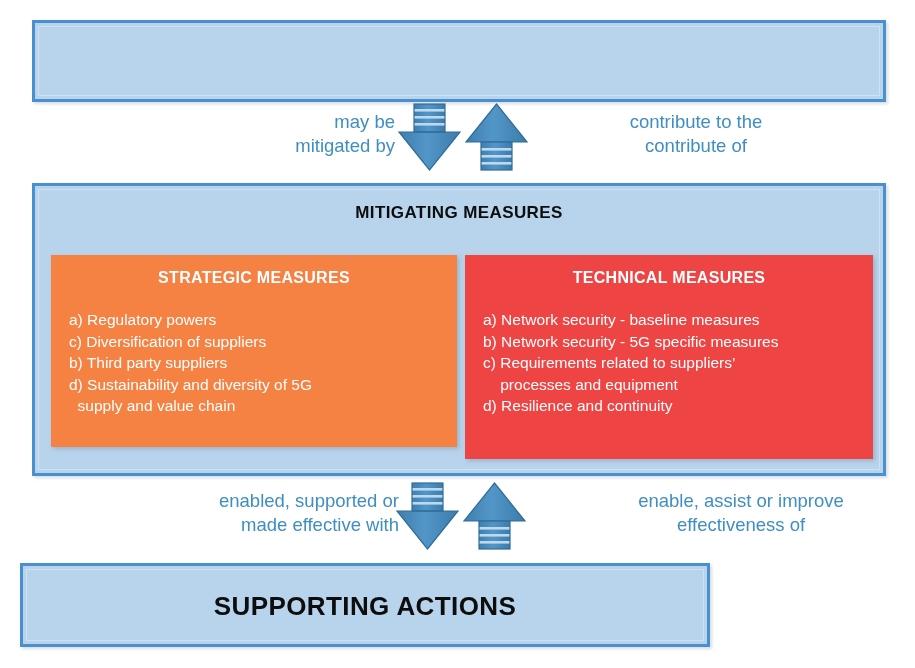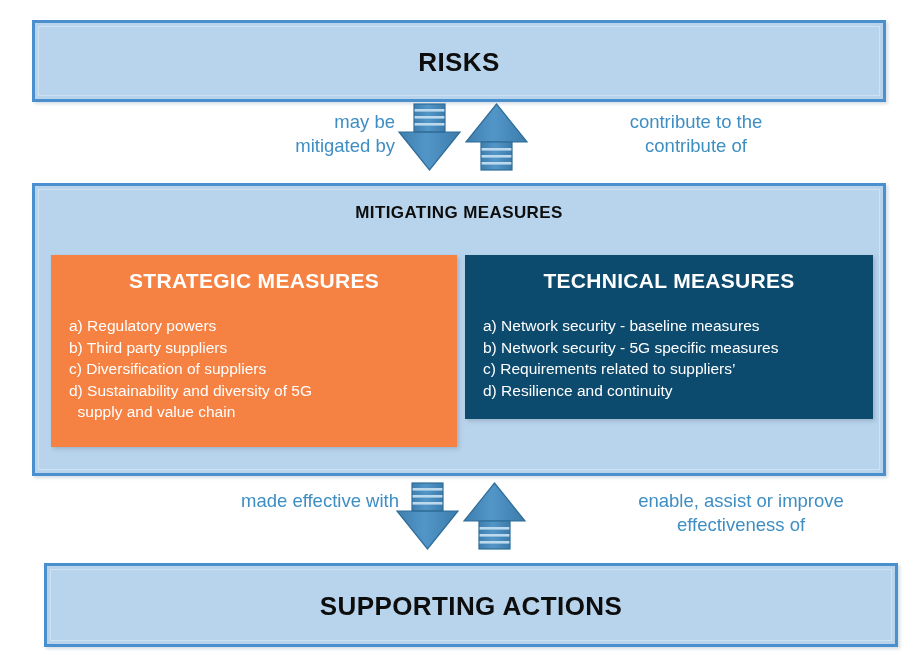--- a/index.html
+++ b/index.html
@@ -44,23 +44,23 @@
     width: 854px;
     height: 82px;
   }
   #mitigating-panel {
     left: 32px;
     top: 183px;
     width: 854px;
     height: 293px;
   }
   #supporting-panel {
-    left: 44px;
+    left: 20px;
     top: 563px;
-    width: 854px;
+    width: 690px;
     height: 84px;
   }
 
   
   .panel-title {
     position: absolute;
     left: 0;
     right: 0;
     text-align: center;
     color: #0d0d0d;
@@ -84,27 +84,27 @@
     left: 16px;
     top: 69px;
     width: 406px;
     height: 192px;
     background: #f58142;
   }
   #technical-card {
     left: 430px;
     top: 69px;
     width: 408px;
-    height: 164px;
-    background: #0c4a6e;
+    height: 204px;
+    background: #ef4444;
   }
   .card-title {
     text-align: center;
     font-weight: bold;
-    font-size: 21px;
+    font-size: 16px;
     color: #ffffff;
     letter-spacing: 0.3px;
     margin-top: 14px;
   }
   .card-list {
     margin: 14px;
     padding: 0;
     list-style: none;
     margin-top: 22px;
   }
@@ -157,21 +157,20 @@
   #arrow-group-bottom .arrow-down { left: 394px; }
   #arrow-group-bottom .arrow-up { left: 461px; }
 </style>
 </head>
 <body>
 
 <div id="canvas">
 
   <div class="panel" id="risks-panel">
     <div class="inner-hairline"></div>
-    <div class="panel-title">RISKS</div>
   </div>
 
   <div class="arrow-group" id="arrow-group-top">
 
     <div class="arrow-label left">
       <div>may be</div>
       <div>mitigated by</div>
     </div>
 
     <svg class="arrow-svg arrow-down" width="70" height="72" viewBox="0 0 70 72">
@@ -221,41 +220,43 @@
   </div>
 
   <div class="panel" id="mitigating-panel">
     <div class="inner-hairline"></div>
     <div class="panel-title">MITIGATING MEASURES</div>
 
     <div class="measure-card" id="strategic-card">
       <div class="card-title">STRATEGIC MEASURES</div>
       <ul class="card-list">
         <li>a) Regulatory powers</li>
+        <li>c) Diversification of suppliers</li>
         <li>b) Third party suppliers</li>
-        <li>c) Diversification of suppliers</li>
         <li>d) Sustainability and diversity of 5G</li>
         <li>  supply and value chain</li>
       </ul>
     </div>
 
     <div class="measure-card" id="technical-card">
       <div class="card-title">TECHNICAL MEASURES</div>
       <ul class="card-list">
         <li>a) Network security - baseline measures</li>
         <li>b) Network security - 5G specific measures</li>
         <li>c) Requirements related to suppliers’</li>
+        <li>    processes and equipment</li>
         <li>d) Resilience and continuity</li>
       </ul>
     </div>
   </div>
 
   <div class="arrow-group" id="arrow-group-bottom">
 
     <div class="arrow-label left">
+      <div>enabled, supported or</div>
       <div>made effective with</div>
     </div>
 
     <svg class="arrow-svg arrow-down" width="70" height="72" viewBox="0 0 70 72">
       <defs>
         <linearGradient id="dgrad2" x1="0" y1="0" x2="1" y2="0">
           <stop offset="0%" stop-color="#3f7fae"></stop>
           <stop offset="45%" stop-color="#5296c8"></stop>
           <stop offset="100%" stop-color="#3c7cab"></stop>
         </linearGradient>

